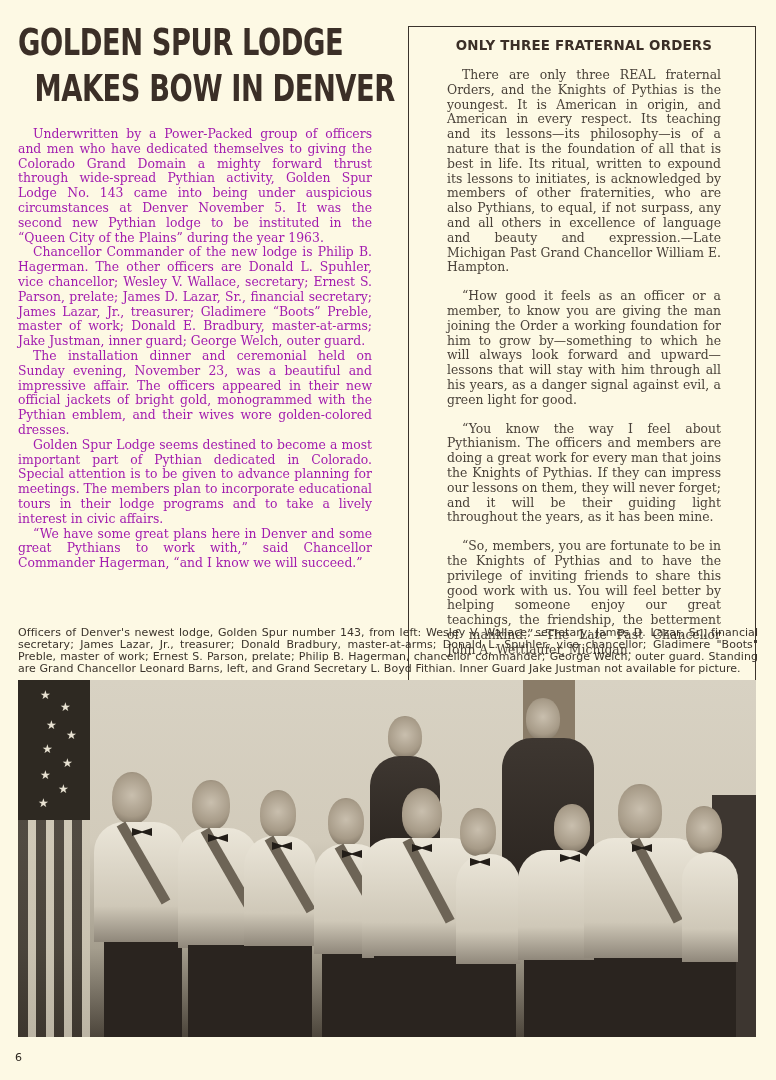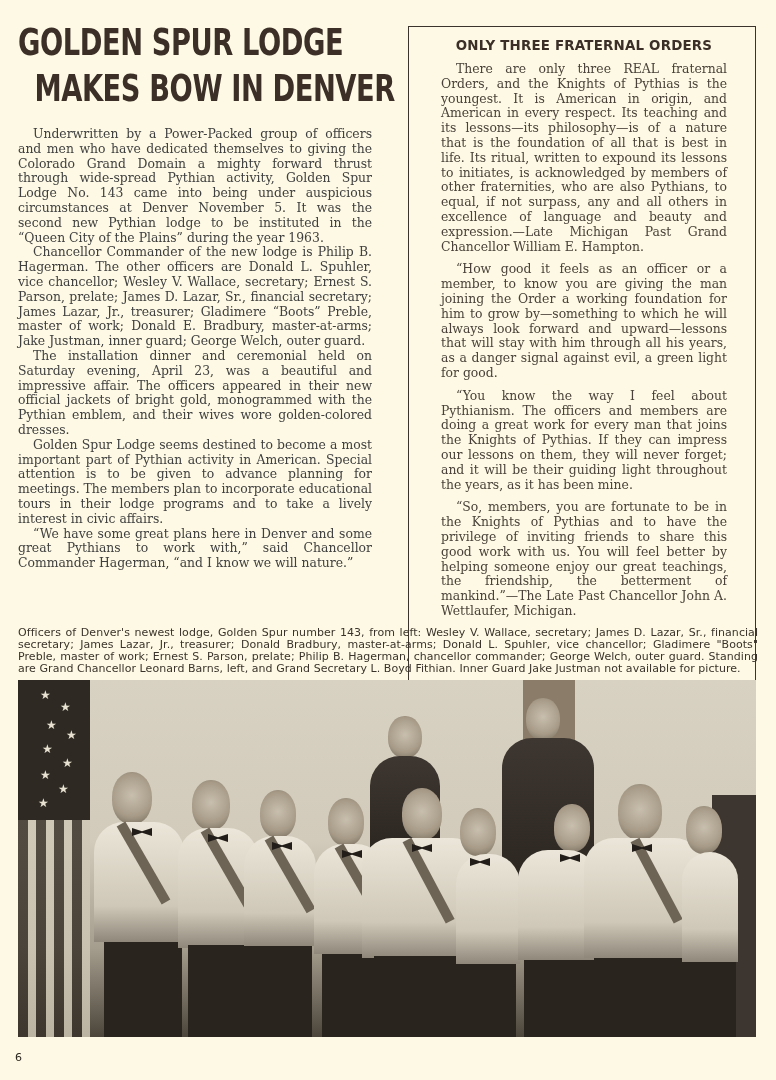--- a/index.html
+++ b/index.html
@@ -15,40 +15,40 @@
     font-family: "DejaVu Sans Condensed", "DejaVu Sans", "Liberation Sans", sans-serif;
     font-weight: bold; color: #3b2f27;
     font-size: 37px; line-height: 46px; letter-spacing: -0.5px;
     transform: scaleX(0.82); transform-origin: left top;
     white-space: nowrap;
   }
   .headline div:nth-child(2) { padding-left: 20px; }
   .main-col {
     position: absolute; left: 18px; top: 127px; width: 354px;
     font-size: 12.4px; line-height: 14.8px; text-align: justify;
-    color: #404040;
+    color: #a21caf;
   }
   .main-col p { margin: 0; text-indent: 15px; hyphens: auto; }
   .sidebar-box {
     position: absolute; left: 408px; top: 26px; width: 348px; height: 728px;
     border: 1.5px solid #3b342c; box-sizing: border-box;
     padding: 10px 20px 0 24px;
   }
   .box-heading {
     font-family: "DejaVu Sans", "Liberation Sans", sans-serif;
     font-weight: bold; font-size: 13.4px; letter-spacing: 0.2px;
     color: #3b2f27; text-align: center; line-height: 17px;
     margin: 0;
   }
   .box-heading.second { text-align: left; margin-top: 13px; font-size: 13.6px; }
   .box-text {
     font-size: 12.4px; line-height: 14.8px; text-align: justify;
     color: #4a423a;
   }
-  .box-text p { margin: 8px; text-indent: 15px; }
+  .box-text p { margin: 14px; text-indent: 15px; }
   .caption {
     position: absolute; left: 18px; top: 627px; width: 740px;
     font-family: "DejaVu Sans", "Liberation Sans", sans-serif;
     font-size: 11px; line-height: 12px; color: #3a332b;
     text-align: justify; letter-spacing: 0.05px;
   }
   .photo {
     position: absolute; left: 18px; top: 680px; width: 738px; height: 357px;
     background: linear-gradient(180deg, #d8d2c3 0%, #d2cbbb 45%, #a59e8e 75%, #4c453b 100%);
     overflow: hidden;
@@ -102,23 +102,23 @@
 <body>
 
 <div class="headline">
   <div>GOLDEN SPUR LODGE</div>
   <div>MAKES BOW IN DENVER</div>
 </div>
 
 <div class="main-col">
   <p>Underwritten by a Power-Packed group of officers and men who have dedicated themselves to giving the Colorado Grand Domain a mighty forward thrust through wide-spread Pythian activity, Golden Spur Lodge No. 143 came into being under auspicious circumstances at Denver November 5. It was the second new Pythian lodge to be instituted in the “Queen City of the Plains” during the year 1963.</p>
   <p>Chancellor Commander of the new lodge is Philip B. Hagerman. The other officers are Donald L. Spuhler, vice chancellor; Wesley V. Wallace, secretary; Ernest S. Parson, prelate; James D. Lazar, Sr., financial secretary; James Lazar, Jr., treasurer; Gladimere “Boots” Preble, master of work; Donald E. Bradbury, master-at-arms; Jake Justman, inner guard; George Welch, outer guard.</p>
-  <p>The installation dinner and ceremonial held on Saturday evening, April 23, was a beautiful and impressive affair. The officers appeared in their new official jackets of bright gold, monogrammed with the Pythian emblem, and their wives wore golden-colored dresses.</p>
-  <p>Golden Spur Lodge seems destined to become a most important part of Pythian activity in American. Special attention is to be given to advance planning for meetings. The members plan to incorporate educational tours in their lodge programs and to take a lively interest in civic affairs.</p>
-  <p>“We have some great plans here in Denver and some great Pythians to work with,” said Chancellor Commander Hagerman, “and I know we will nature.”</p>
+  <p>The installation dinner and ceremonial held on Sunday evening, November 23, was a beautiful and impressive affair. The officers appeared in their new official jackets of bright gold, monogrammed with the Pythian emblem, and their wives wore golden-colored dresses.</p>
+  <p>Golden Spur Lodge seems destined to become a most important part of Pythian dedicated in Colorado. Special attention is to be given to advance planning for meetings. The members plan to incorporate educational tours in their lodge programs and to take a lively interest in civic affairs.</p>
+  <p>“We have some great plans here in Denver and some great Pythians to work with,” said Chancellor Commander Hagerman, “and I know we will succeed.”</p>
 </div>
 
 <div class="sidebar-box">
   <h3 class="box-heading">ONLY THREE FRATERNAL ORDERS</h3>
   <div class="box-text">
     <p>There are only three REAL fraternal Orders, and the Knights of Pythias is the youngest. It is American in origin, and American in every respect. Its teaching and its lessons—its philosophy—is of a nature that is the foundation of all that is best in life. Its ritual, written to expound its lessons to initiates, is acknowledged by members of other fraternities, who are also Pythians, to equal, if not surpass, any and all others in excellence of language and beauty and expression.—Late Michigan Past Grand Chancellor William E. Hampton.</p>
   </div>
   <div class="box-text">
     <p>“How good it feels as an officer or a member, to know you are giving the man joining the Order a working foundation for him to grow by—something to which he will always look forward and upward—lessons that will stay with him through all his years, as a danger signal against evil, a green light for good.</p>
     <p>“You know the way I feel about Pythianism. The officers and members are doing a great work for every man that joins the Knights of Pythias. If they can impress our lessons on them, they will never forget; and it will be their guiding light throughout the years, as it has been mine.</p>

